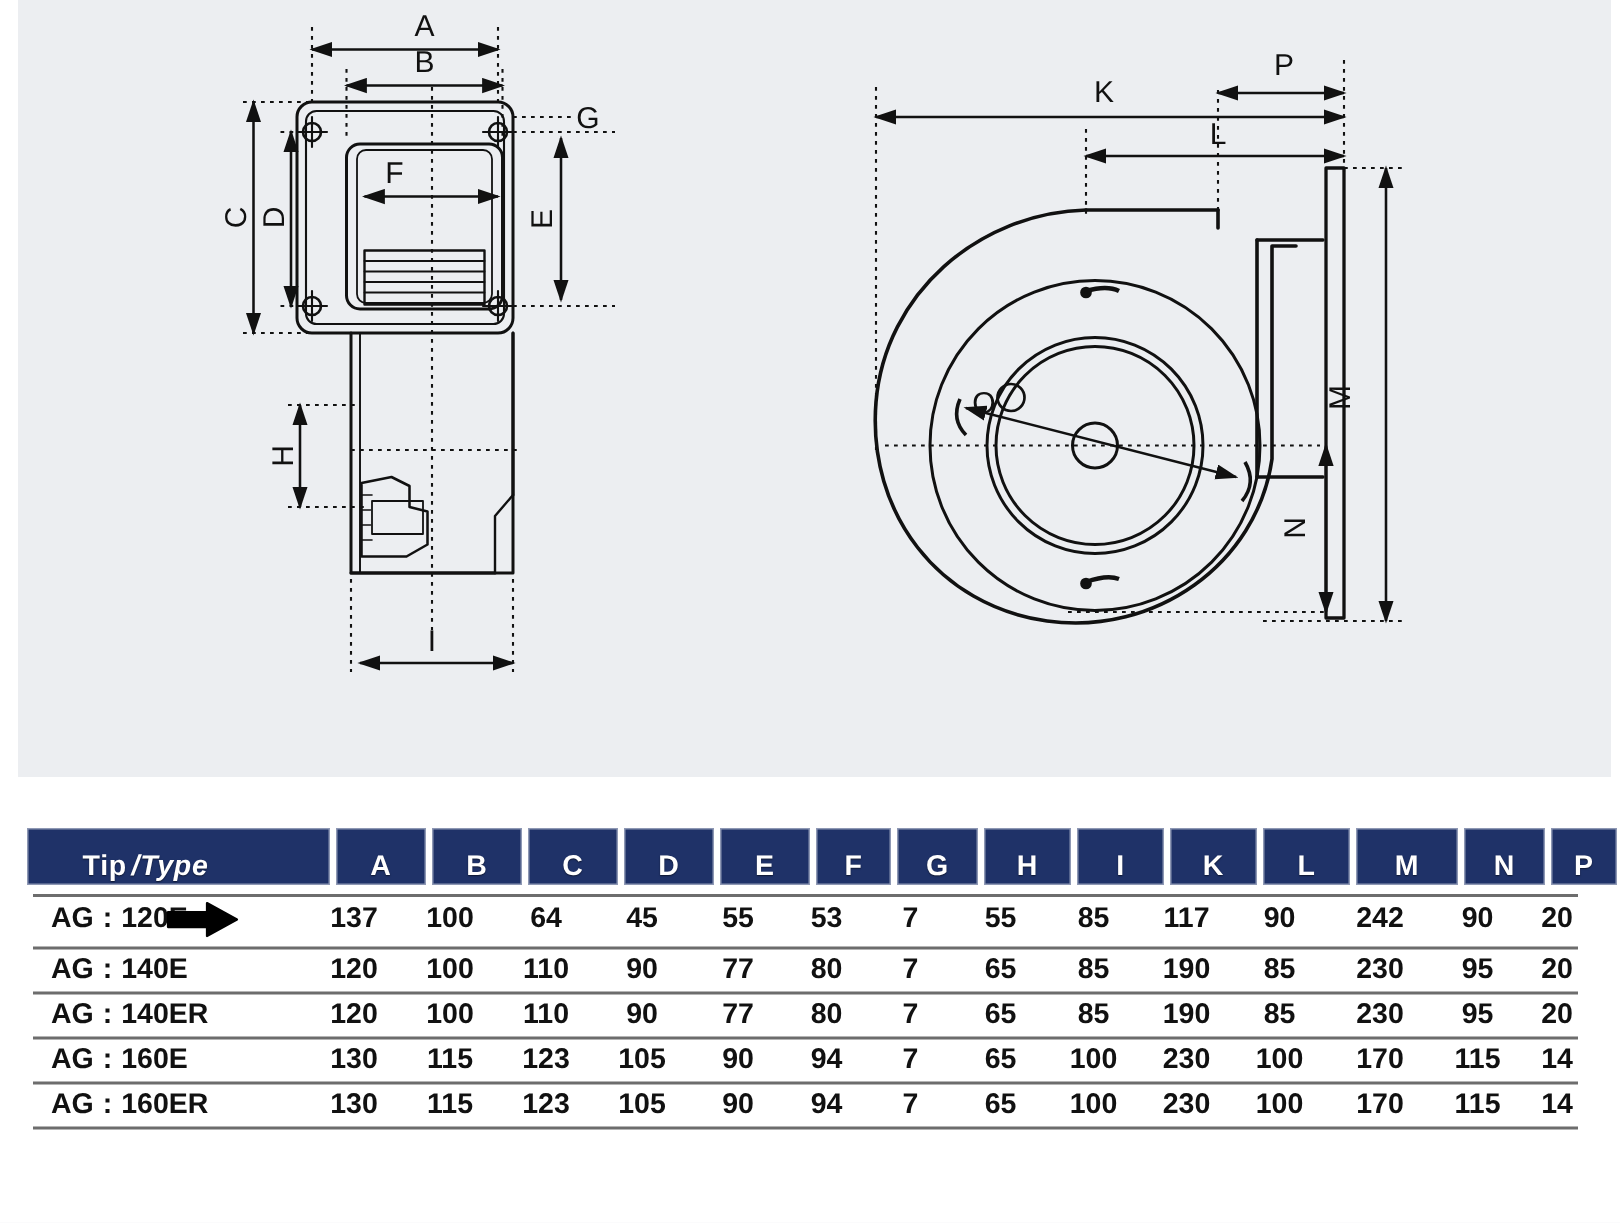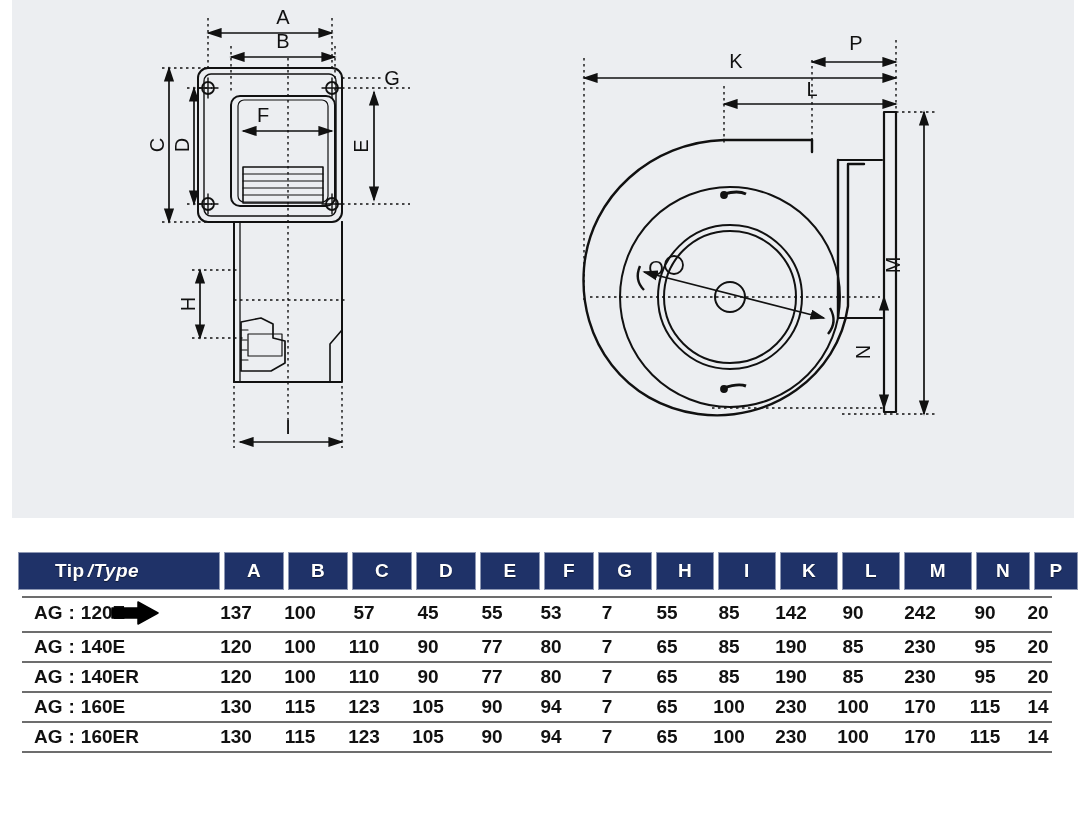--- a/index.html
+++ b/index.html
@@ -26,21 +26,21 @@
   }
   .hdr-row{
     position:absolute;left:18px;top:34px;height:38px;width:1044px;
   }
   .hdr-cell{
     position:absolute;top:0;height:38px;
     background:#1f3268;
     border:1px solid #8e98b4;
     box-sizing:border-box;
     color:#ffffff;
-    display:flex;align-items:center;justify-content:center;
+    display:flex;align-items:flex-end;justify-content:center;
     font-weight:bold;
     font-size:19px;
     letter-spacing:0.5px;
     text-shadow:0 1px 1px rgba(0,0,0,.55);
   }
   .hdr-cell.type-cell{justify-content:flex-start;padding-left:36px;font-size:19px;font-style:normal;}
   .hdr-cell.type-cell .t1{font-weight:bold;font-style:normal;}
   .hdr-cell.type-cell .t2{font-weight:bold;font-style:italic;padding-left:3px;}
 
   .body-rows{position:absolute;left:0;top:80px;width:1080px;}
@@ -271,28 +271,28 @@
           <div class="cell label" style="left: 34px; width: 170px;">
             <span class="lbl-ag">AG</span>
             <span class="lbl-sep">:</span>
             <span class="lbl-model">120E</span>
           </div>
           <div class="arrow-mark"><svg width="50" height="24" viewBox="0 0 50 24">
               <path d="M2,7 H28 V1 L48,12 L28,23 V17 H2 Z" fill="#000" stroke="#000" stroke-width="1.5" stroke-linejoin="round"></path>
             </svg></div>
           <div class="cell" style="left: 206px; width: 60px;">137</div>
           <div class="cell" style="left: 270px; width: 60px;">100</div>
-          <div class="cell" style="left: 334px; width: 60px;">57</div>
+          <div class="cell" style="left: 334px; width: 60px;">64</div>
           <div class="cell" style="left: 398px; width: 60px;">45</div>
           <div class="cell" style="left: 462px; width: 60px;">55</div>
           <div class="cell" style="left: 521px; width: 60px;">53</div>
           <div class="cell" style="left: 577px; width: 60px;">7</div>
           <div class="cell" style="left: 637px; width: 60px;">55</div>
           <div class="cell" style="left: 699px; width: 60px;">85</div>
-          <div class="cell" style="left: 761px; width: 60px;">142</div>
+          <div class="cell" style="left: 761px; width: 60px;">117</div>
           <div class="cell" style="left: 823px; width: 60px;">90</div>
           <div class="cell" style="left: 890px; width: 60px;">242</div>
           <div class="cell" style="left: 955px; width: 60px;">90</div>
           <div class="cell" style="left: 1008px; width: 60px;">20</div>
           <div class="rule" style="top: 33px;"></div>
           <div class="rule" style="top: -2px;"></div>
         </div>
         <div class="trow" style="height: 30px;">
           <div class="cell label" style="left: 34px; width: 170px;">
             <span class="lbl-ag">AG</span>

